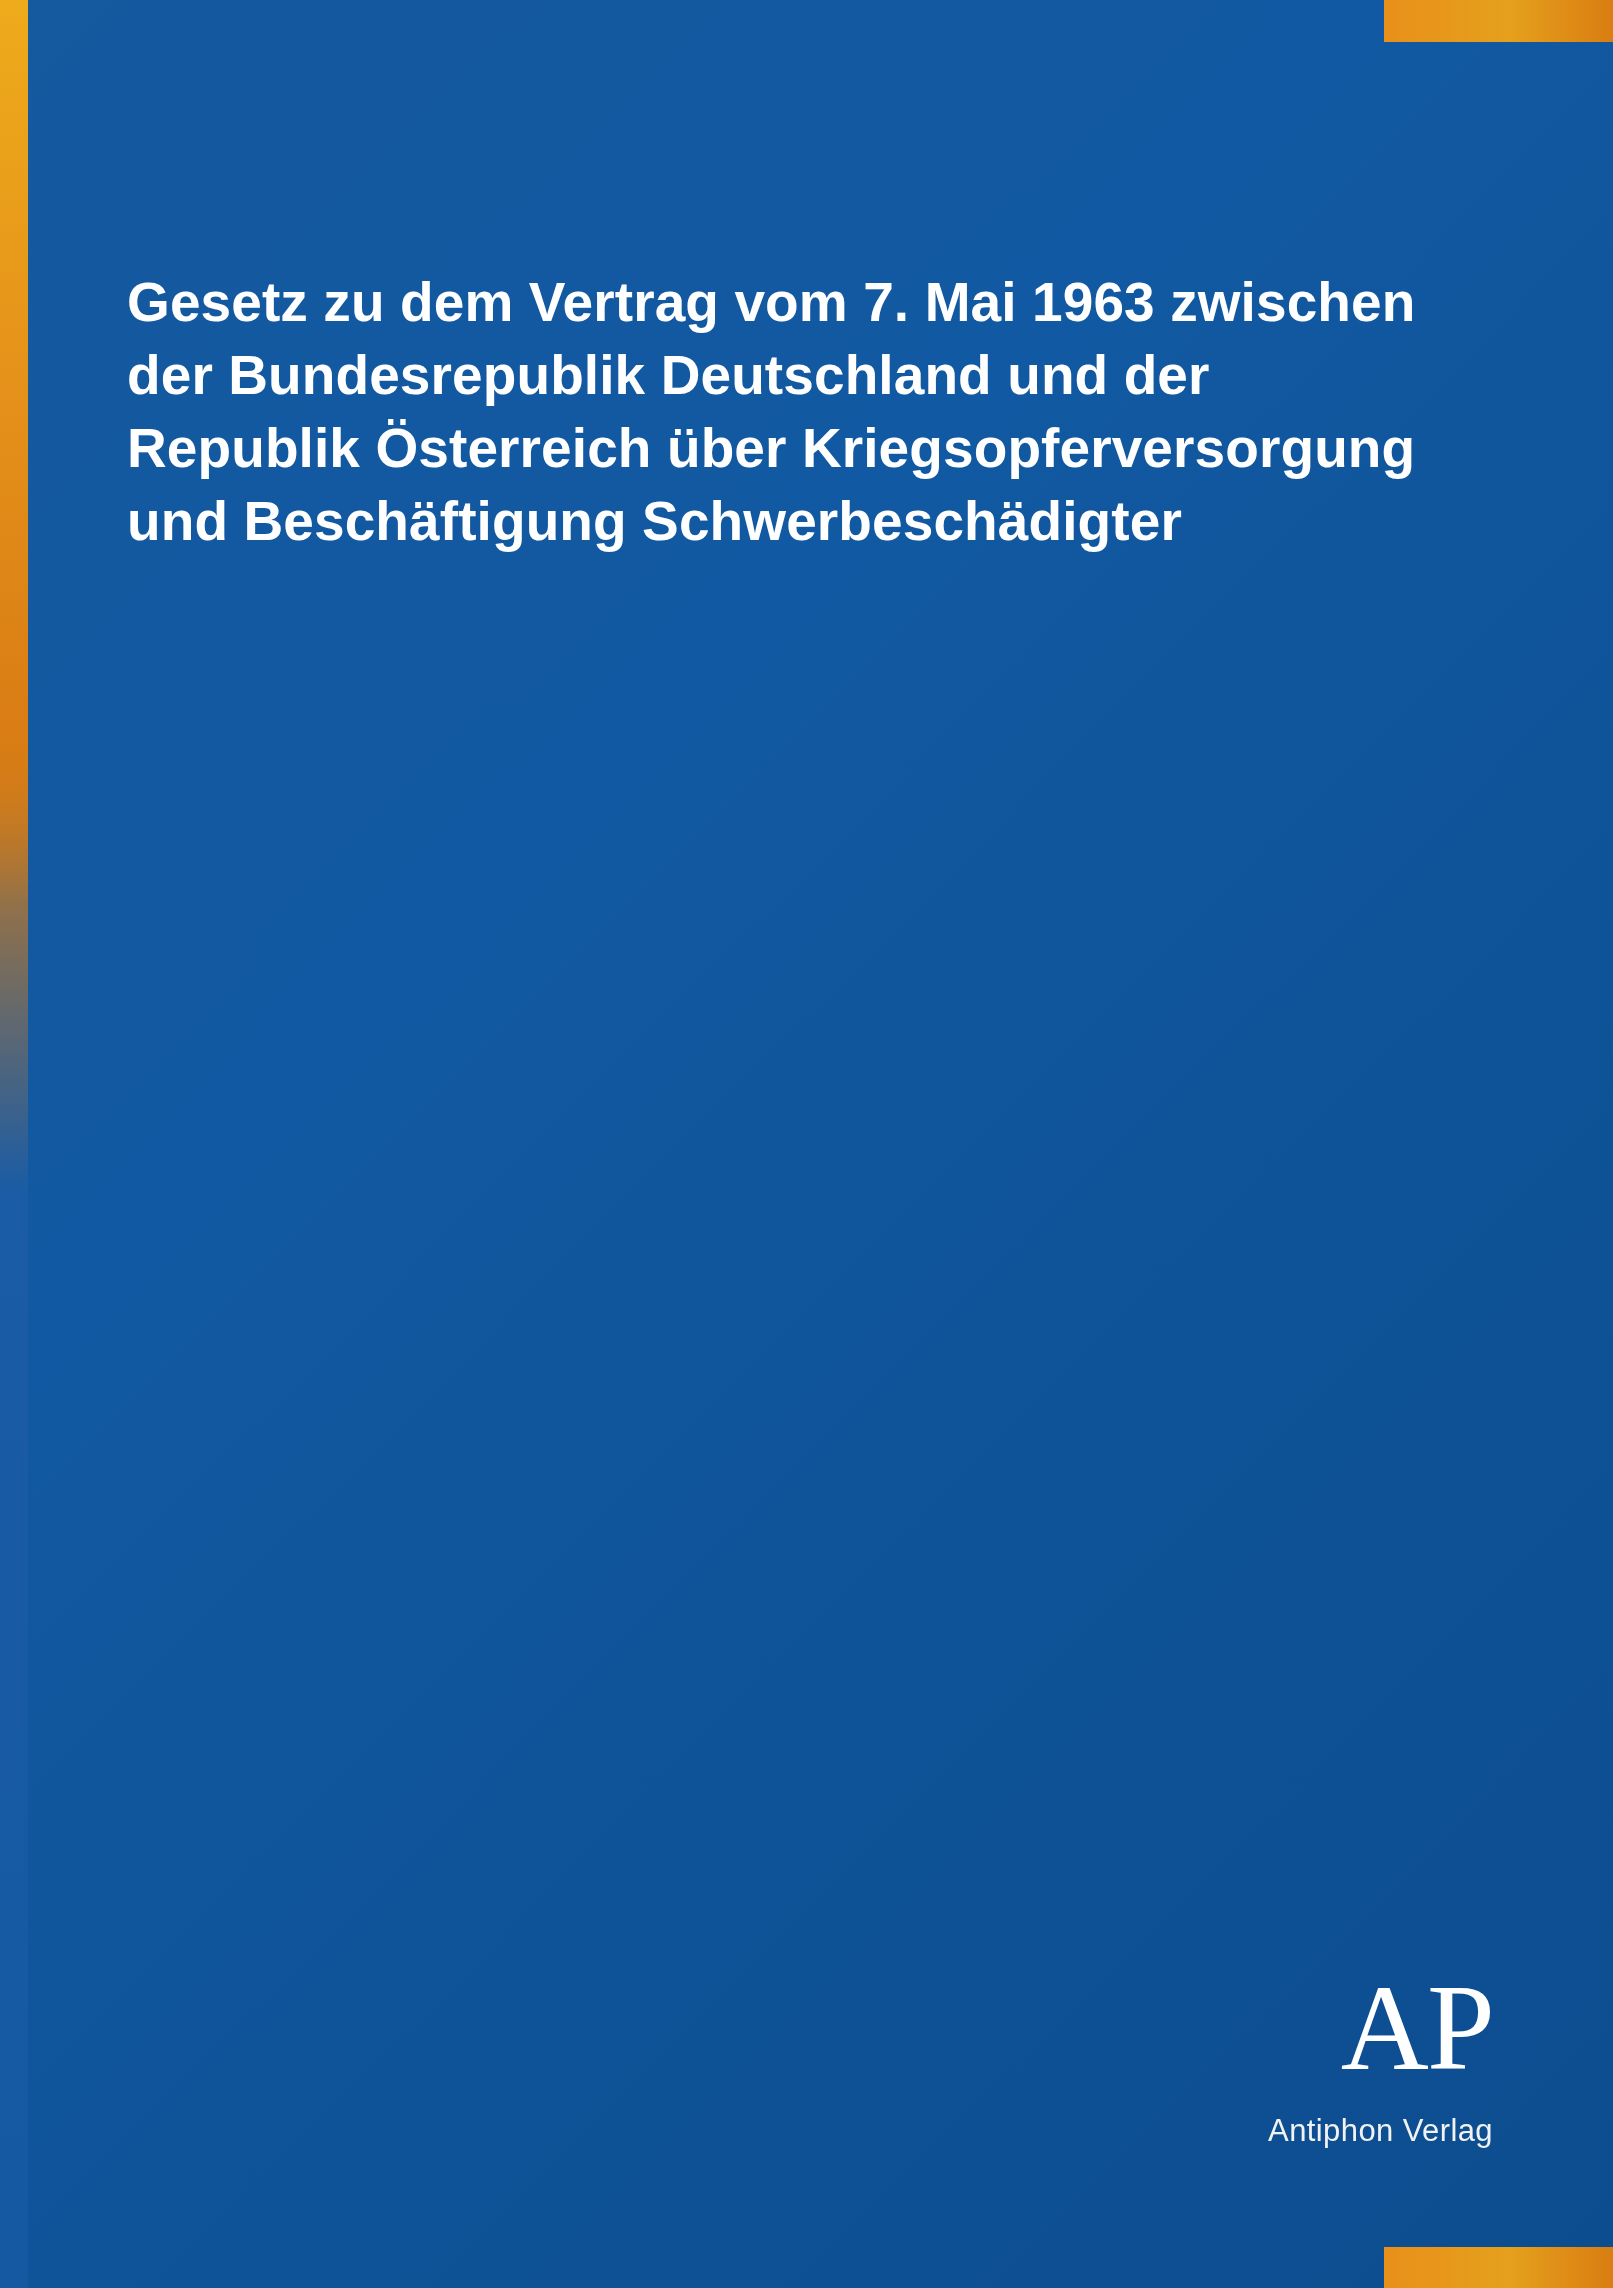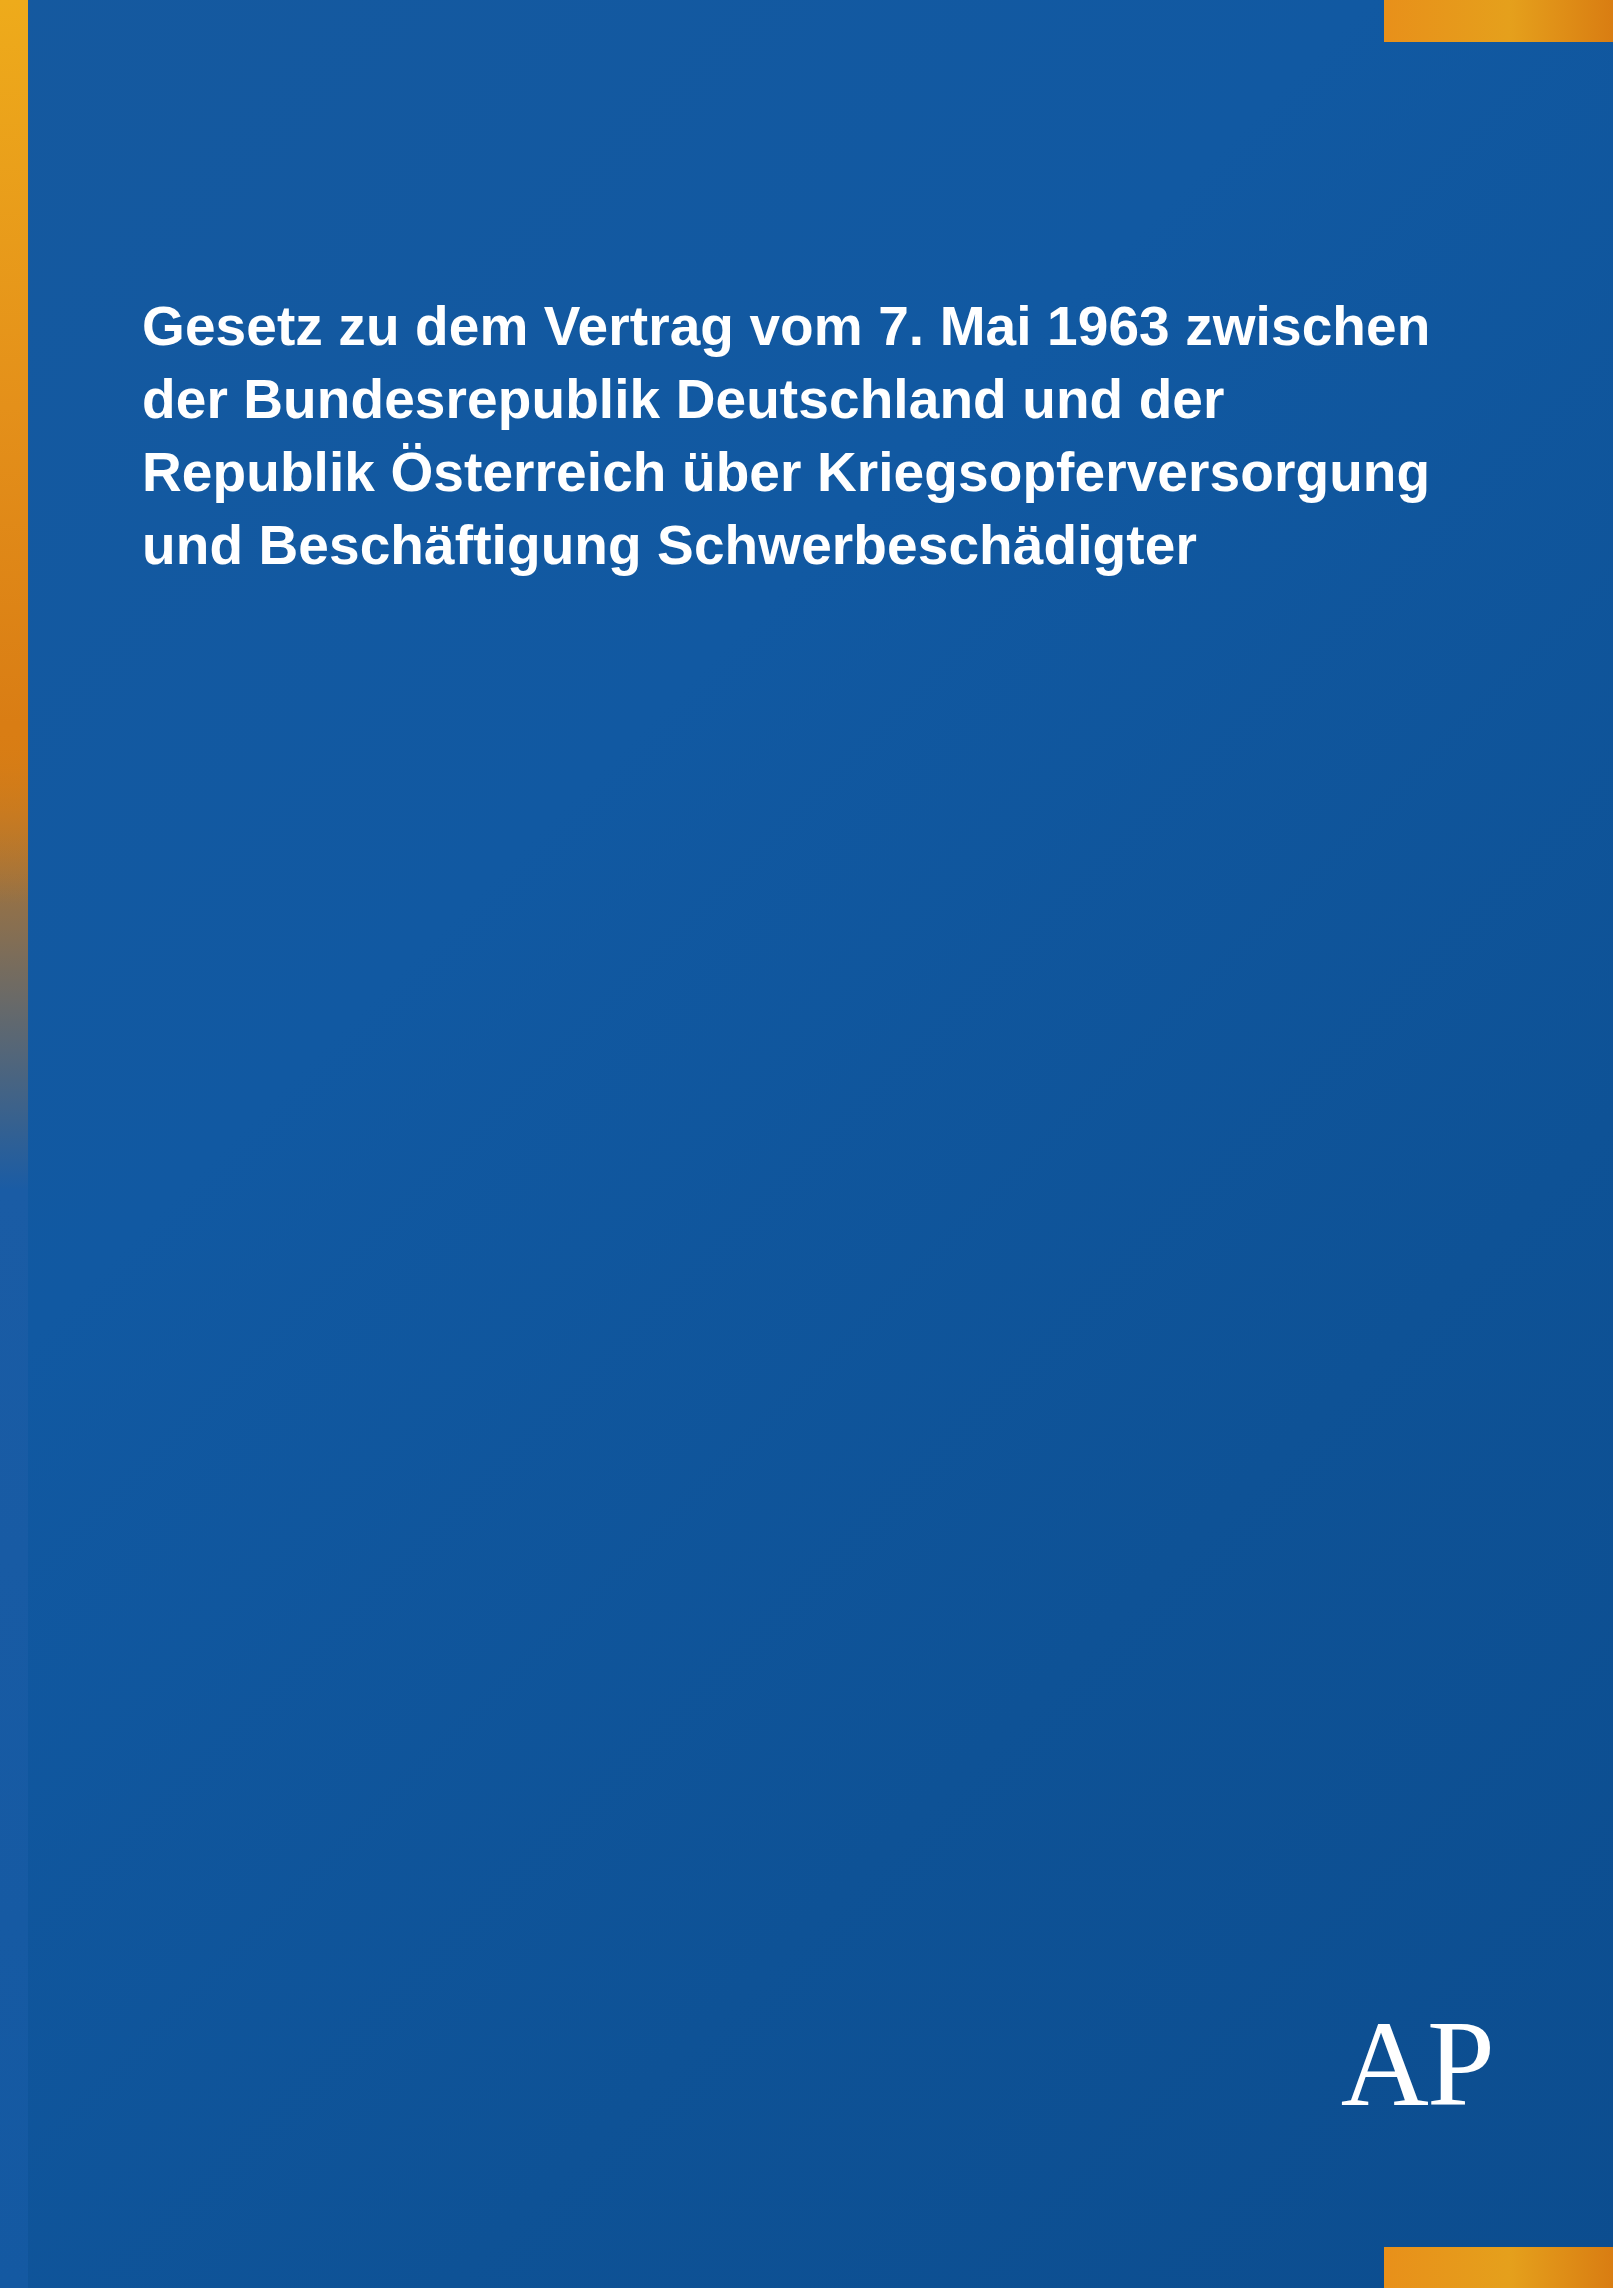--- a/index.html
+++ b/index.html
@@ -61,29 +61,28 @@
     position: absolute;
     right: 0;
     bottom: 0;
     width: 229px;
     height: 42px;
     background: linear-gradient(to right, #e8901a 0%, #e5a01c 55%, #d97d12 100%);
   }
 
   .title {
     position: absolute;
-    left: 142px;
+    left: 127px;
     top: 266px;
     width: 1329px;
     color: #ffffff;
     font-size: 55px;
     font-weight: bold;
     line-height: 1.33;
     letter-spacing: 0.1px;
-    margin-top: 24px;
   }
 
   .publisher-block {
     position: absolute;
     right: 120px;
     bottom: 140px;
     width: 480px;
     text-align: right;
     color: #ffffff;
   }
@@ -112,16 +111,17 @@
     <div class="left-stripe-inner"></div>
   </div>
 
   <div class="top-right-block"></div>
   <div class="bottom-right-block"></div>
 
   <div class="title">Gesetz zu dem Vertrag vom 7. Mai 1963 zwischen der Bundesrepublik Deutschland und der Republik Österreich über Kriegsopferversorgung und Beschäftigung Schwerbeschädigter</div>
 
   <div class="publisher-block">
     <div class="logo-mark">AP</div>
+    <div class="publisher-name">Antiphon Verlag</div>
   </div>
 
 </div>
 
 
 </body></html>

